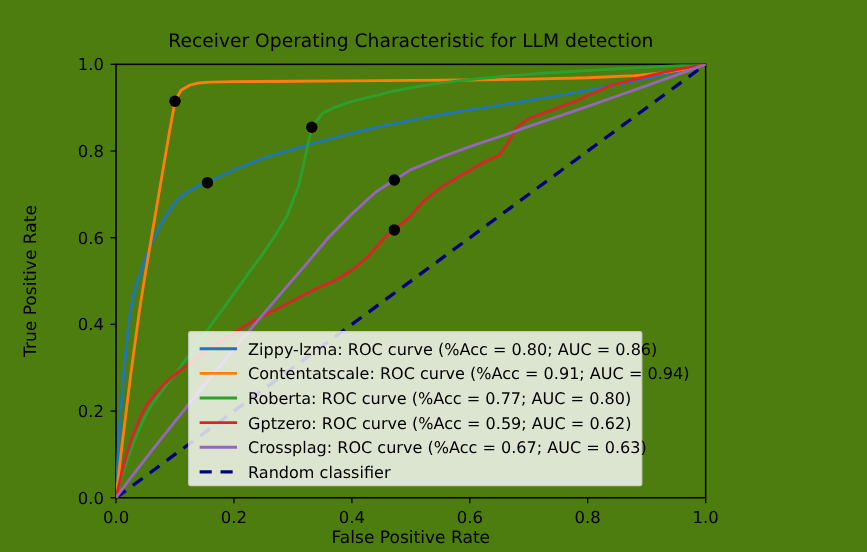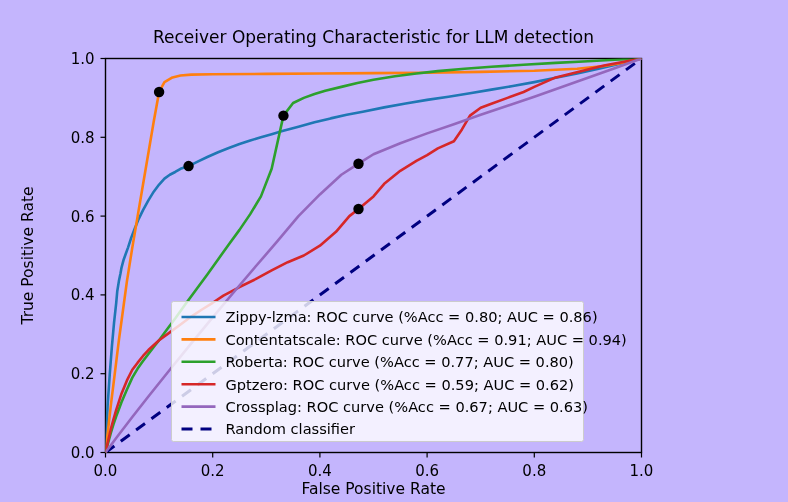--- a/index.html
+++ b/index.html
@@ -10,21 +10,21 @@
   body {
     width: 788px;
     height: 502px;
     font-family: "DejaVu Sans", sans-serif;
     overflow: hidden;
   }
   #figure {
     position: relative;
     width: 788px;
     height: 502px;
-    background: #c4b5fd;
+    background: #4d7c0f;
     text-align: center;
   }
   #chart-svg {
     position: absolute;
     left: 0;
     top: 0;
   }
   .tick-line {
     stroke: #000000;
     stroke-width: 1.2;

